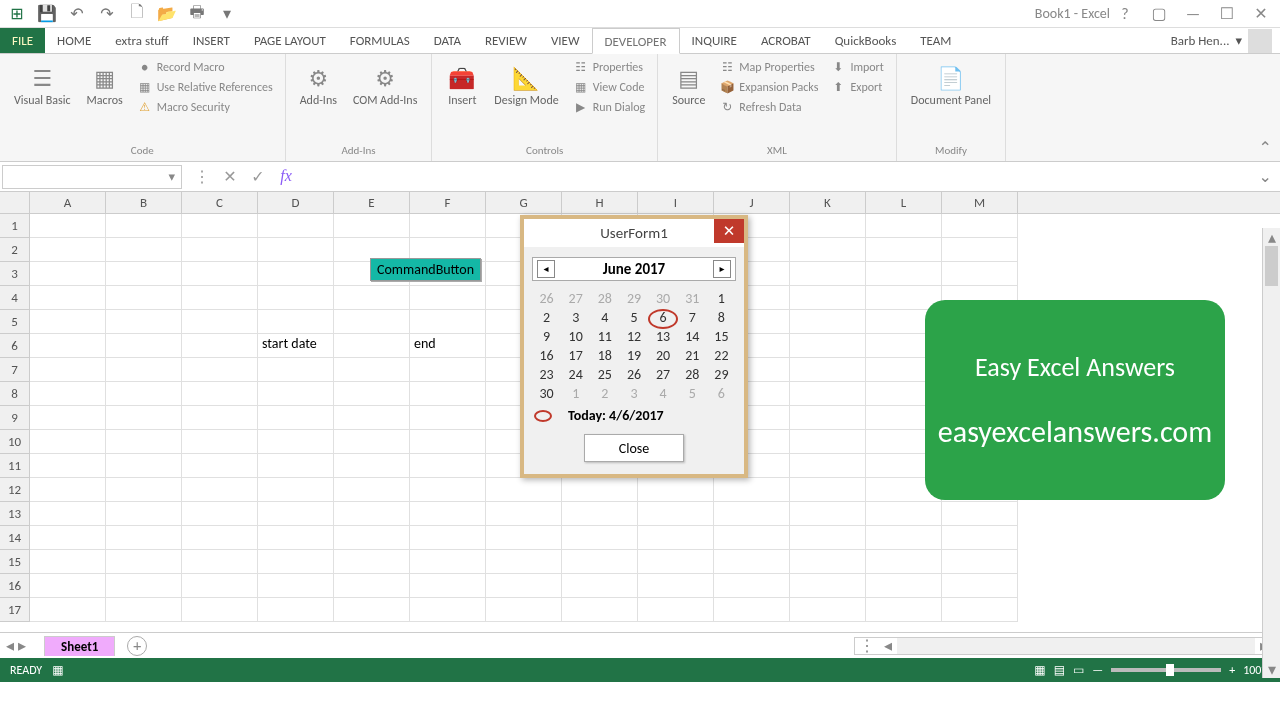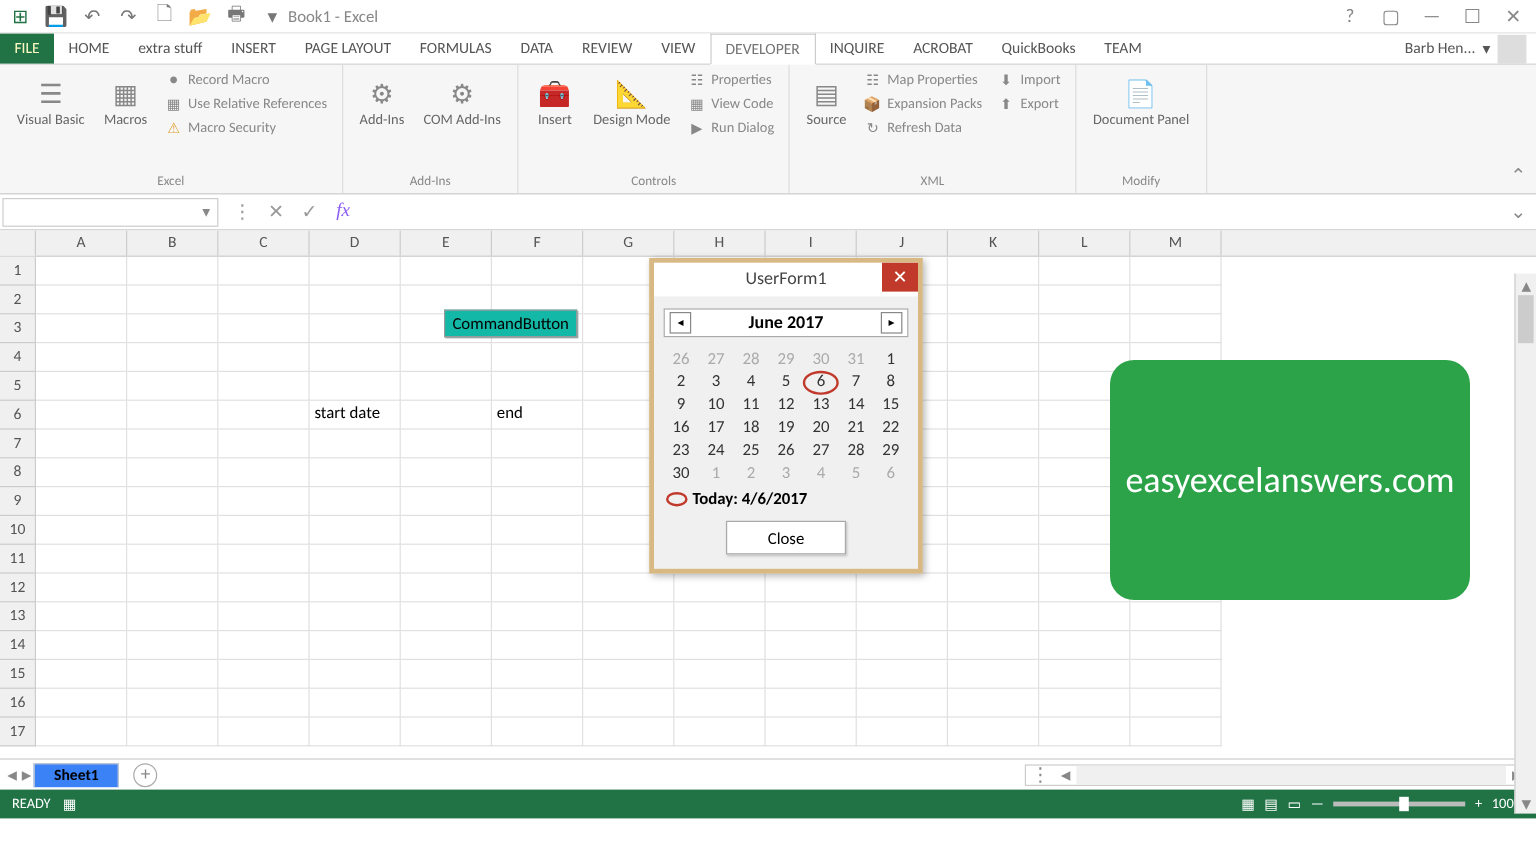--- a/index.html
+++ b/index.html
@@ -1,20 +1,20 @@
 <!DOCTYPE html>
 <html><head>
 <meta charset="utf-8">
 <style>
 *{box-sizing:border-box;margin:0;padding:0;font-family:"Segoe UI",Calibri,sans-serif}
 body{width:1280px;height:720px;background:#fff;overflow:hidden;position:relative}
 .titlebar{height:28px;background:#fff;display:flex;align-items:center;padding:0 4px;border-bottom:1px solid #ddd}
 .titlebar .qat{display:flex;gap:4px;align-items:center}
 .qat-btn{width:26px;height:22px;display:flex;align-items:center;justify-content:center;color:#777;cursor:pointer}
-.titlebar .title{flex:1;text-align:left;color:#888;font-size:14px}
+.titlebar .title{flex:1;text-align:right;color:#888;font-size:14px}
 .titlebar .winctrl{display:flex;gap:4px}
 .winctrl span{width:30px;height:22px;display:flex;align-items:center;justify-content:center;color:#888;cursor:pointer}
 .ribbon-tabs{height:26px;background:#fff;display:flex;align-items:stretch;border-bottom:1px solid #ccc}
 .ribbon-tab{padding:0 12px;font-size:13px;color:#555;display:flex;align-items:center;cursor:pointer}
 .ribbon-tab.file{background:#217346;color:#fef9c3;font-weight:400}
 .ribbon-tab.active{color:#737373;border:1px solid #ccc;border-bottom:1px solid #fff;margin-bottom:-1px;background:#fff}
 .ribbon-user{margin-left:auto;padding:0 8px;color:#555;font-size:13px;display:flex;align-items:center;gap:6px}
 .user-avatar{width:24px;height:24px;background:#ddd}
 .ribbon{height:108px;background:#f6f6f6;border-bottom:1px solid #ccc;display:flex;position:relative}
 .ribbon-group{padding:4px 8px;border-right:1px solid #ddd;display:flex;flex-direction:column}
@@ -40,42 +40,42 @@
 .grid-wrap{display:flex;flex:1}
 .row-headers{width:30px;background:#f0f0f0}
 .row-h{height:24px;border-bottom:1px solid #ccc;border-right:1px solid #ccc;text-align:center;font-size:13px;color:#555;line-height:24px;cursor:pointer}
 .cells{position:relative}
 .cell-row{display:flex}
 .cell{width:76px;height:24px;border-right:1px solid #e0e0e0;border-bottom:1px solid #e0e0e0;font-size:14px;padding:1px 4px}
 .vscroll{position:absolute;right:0;top:228px;bottom:42px;width:18px;background:#f0f0f0;border-left:1px solid #ccc}
 .vscroll .thumb{background:#ccc;height:40px;margin:18px 2px}
 .vscroll .arr{position:absolute;width:18px;height:18px;text-align:center;color:#888;cursor:pointer}
 .command-btn{position:absolute;border:1px solid #999;background:#14b8a6;font-size:14px;padding:2px 6px;box-shadow:1px 1px 0 #aaa;cursor:pointer}
-.userform{position:absolute;left:541px;top:215px;width:228px;border:4px solid #d8b883;background:#f0f0f0;box-shadow:2px 2px 6px rgba(0,0,0,.3)}
+.userform{position:absolute;left:520px;top:215px;width:228px;border:4px solid #d8b883;background:#f0f0f0;box-shadow:2px 2px 6px rgba(0,0,0,.3)}
 .uf-title{height:28px;background:#fff;display:flex;align-items:center;justify-content:center;font-size:15px;color:#444;position:relative}
 .uf-close{position:absolute;right:0;top:0;width:30px;height:24px;background:#c0392b;color:#fff;display:flex;align-items:center;justify-content:center;cursor:pointer}
 .calendar{padding:10px 8px}
 .cal-hdr{display:flex;align-items:center;justify-content:space-between;border:1px solid #aaa;padding:2px 4px;margin-bottom:8px;background:#fff}
 .cal-nav{width:18px;height:18px;border:1px solid #888;font-size:10px;text-align:center;cursor:pointer;line-height:16px}
 .cal-month{font-weight:700;font-size:15px}
 .cal-row{display:flex;justify-content:space-around;padding:1px 0}
 .cal-day{width:26px;text-align:center;font-size:14px;color:#333;cursor:pointer}
 .cal-day.grey{color:#aaa}
 .cal-day.circled{position:relative}
 .cal-day.circled::after{content:"";position:absolute;left:-2px;top:0;width:26px;height:16px;border:2px solid #c0392b;border-radius:50%}
-.cal-today{display:flex;align-items:center;gap:4px;font-weight:700;font-size:14px;padding:4px 2px}
+.cal-today{display:flex;align-items:center;gap:16px;font-weight:700;font-size:14px;padding:4px 2px}
 .cal-today .mark{width:18px;height:12px;border:2px solid #c0392b;border-radius:50%}
 .cal-close-btn{margin:6px auto 2px;display:block;width:100px;height:28px;border:1px solid #aaa;background:#fff;cursor:pointer;font-size:14px;box-shadow:1px 1px 2px #bbb}
 .promo{position:absolute;left:925px;top:300px;width:300px;height:200px;background:#2ca349;border-radius:20px;color:#fff;font-family:Georgia,serif;display:flex;flex-direction:column;align-items:center;justify-content:center;gap:30px}
 .promo .t1{font-size:26px}
 .promo .t2{font-size:30px}
 .sheet-tabs{height:26px;border-top:1px solid #ccc;display:flex;align-items:center;padding:0 6px;background:#fff}
 .tab-nav{display:flex;gap:4px;color:#888}
 .tab-nav span{cursor:pointer}
-.sheet-tab{border:1px solid #ccc;border-bottom:none;padding:2px 16px;margin-left:2px;font-size:13px;background:#3b82f6;cursor:pointer;font-weight:700}
+.sheet-tab{border:1px solid #ccc;border-bottom:none;padding:2px 16px;margin-left:18px;font-size:13px;background:#f0abfc;cursor:pointer;font-weight:700}
 .add-sheet{margin-left:12px;width:20px;height:20px;border:1px solid #aaa;border-radius:50%;text-align:center;line-height:18px;color:#888;cursor:pointer}
 .hscroll{margin-left:auto;display:flex;align-items:center;width:420px;height:18px;border:1px solid #ccc}
 .hscroll .arr{width:18px;text-align:center;color:#888;cursor:pointer}
 .hscroll .track{flex:1;background:#f0f0f0;height:100%}
 .statusbar{height:24px;background:#217346;color:#fff;display:flex;align-items:center;padding:12px 10px;font-size:12px;gap:10px}
 .statusbar .zoom{margin-left:auto;display:flex;align-items:center;gap:8px}
 .zoom-slider{width:110px;height:4px;background:#bbb;position:relative}
 .zoom-slider .th{position:absolute;left:50%;top:-4px;width:8px;height:12px;background:#fff}
 </style>
 </head>
@@ -144,21 +144,21 @@
         <div class="small-btn">
             <span class="ic">▦</span>
             <span>Use Relative References</span>
           </div>
         <div class="small-btn">
             <span class="ic" style="color:#e0a030">⚠</span>
             <span>Macro Security</span>
           </div>
       </div>
     </div>
-    <div class="group-label">Excel</div>
+    <div class="group-label">Code</div>
   </div>
   <div class="ribbon-group">
     <div class="group-content">
       <div class="big-btn">
           <span class="icon">⚙</span>
           <span class="lbl">Add-Ins</span>
         </div>
       <div class="big-btn">
           <span class="icon">⚙</span>
           <span class="lbl">COM
@@ -622,20 +622,21 @@
       </div>
     <div class="cal-today">
         <span class="mark"></span>
         <span>Today: 4/6/2017</span>
       </div>
     <button class="cal-close-btn">Close</button>
   </div>
 </div>
 
 <div class="promo">
+  <div class="t1">Easy Excel Answers</div>
   <div class="t2">easyexcelanswers.com</div>
 </div>
 
 <div class="vscroll">
   <span class="arr" style="top:0">▴</span>
   <div class="thumb"></div>
   <span class="arr" style="bottom:0">▾</span>
 </div>
 
 <div class="sheet-tabs">

